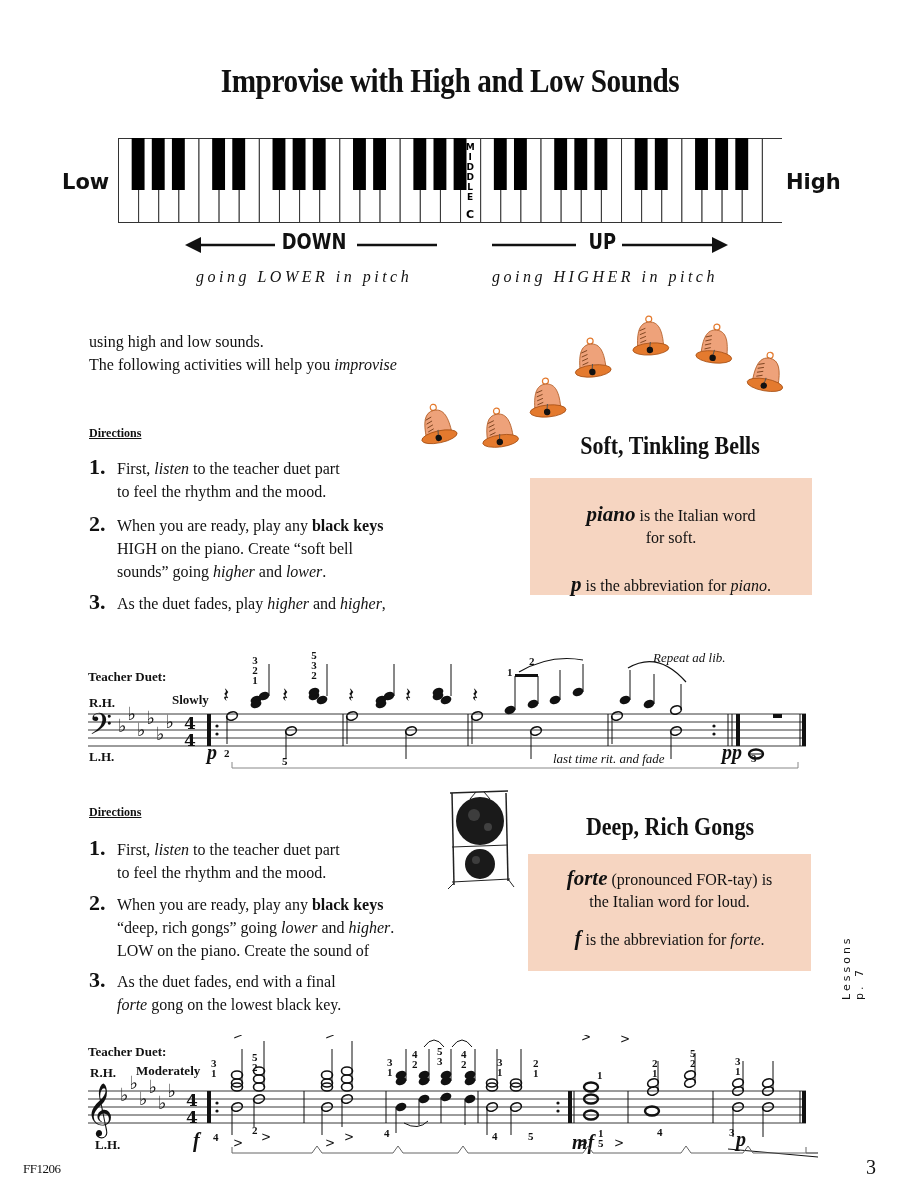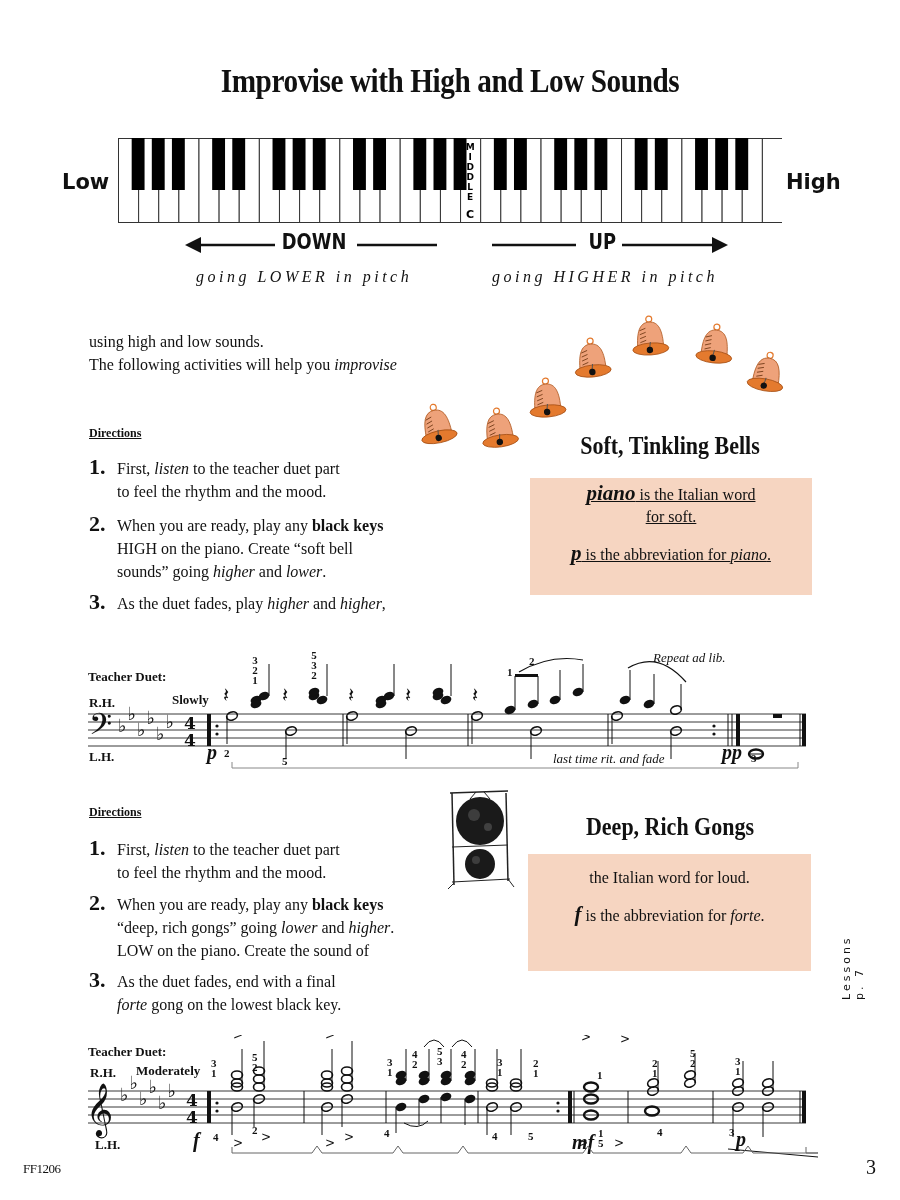--- a/index.html
+++ b/index.html
@@ -231,24 +231,24 @@
   <div><span>When you are ready, play any </span><strong>black keys</strong></div>
   <div>HIGH on the piano. Create “soft bell</div>
   <div><span>sounds” going </span><em>higher</em><span> and </span><em>lower</em><span>.</span></div>
 </div>
 <div class="step" style="left:89px; top:592px;">
   <span class="num">3.</span>
   <div><span>As the duet fades, play </span><em>higher</em><span> and </span><em>higher</em><span>,</span></div>
 </div>
 
 <div class="abs section-title" style="left:530px; top:432px; width:280px;">Soft, Tinkling Bells</div>
-<div class="abs box" style="left:530px; top:478px; width:282px; height:117px; padding-top:4px;text-decoration:underline;">
+<div class="abs box" style="left:530px; top:478px; width:282px; height:117px; padding-top:25px;">
   <div><span class="big">piano</span><span> is the Italian word</span></div>
   <div>for soft.</div>
-  <div style="margin-top:14px;"><span class="big">p</span><span> is the abbreviation for </span><em>piano</em><span>.</span></div>
+  <div style="margin-top:24px;"><span class="big">p</span><span> is the abbreviation for </span><em>piano</em><span>.</span></div>
 </div>
 
 <div class="abs small-bold" style="left:88px; top:669px;">Teacher Duet:</div>
 <div class="abs small-bold" style="left:89px; top:695px;">R.H.</div>
 <div class="abs small-bold" style="left:172px; top:692px;">Slowly</div>
 <div class="abs small-bold" style="left:89px; top:749px;">L.H.</div>
 <div class="abs ital" style="left:653px; top:650px;">Repeat ad lib.</div>
 <div class="abs ital" style="left:553px; top:751px;">last time rit. and fade</div>
 <div class="abs dyn" style="left:207px; top:741px;">p</div>
 <div class="abs dyn" style="left:722px; top:741px;">pp</div>
@@ -389,20 +389,21 @@
   <circle cx="30" cy="28" r="6" fill="#555" opacity="0.6"></circle>
   <circle cx="44" cy="40" r="4" fill="#666" opacity="0.5"></circle>
   <circle cx="36" cy="77" r="15" fill="#1a1a1a"></circle>
   <circle cx="32" cy="73" r="4" fill="#555" opacity="0.6"></circle>
   <line x1="4" y1="102" x2="10" y2="96" stroke="#222"></line>
   <line x1="70" y1="100" x2="64" y2="92" stroke="#222"></line>
 </svg>
 
 <div class="abs section-title" style="left:530px; top:813px; width:280px;">Deep, Rich Gongs</div>
 <div class="abs box" style="left:528px; top:854px; width:283px; height:117px; padding-top:13px;">
+  <div><span class="big">forte</span><span> (pronounced FOR-tay) is</span></div>
   <div>the Italian word for loud.</div>
   <div style="margin-top:14px;"><span class="big">f</span><span> is the abbreviation for </span><em>forte</em><span>.</span></div>
 </div>
 
 <div class="abs small-bold" style="left:88px; top:1044px;">Teacher Duet:</div>
 <div class="abs small-bold" style="left:90px; top:1065px;">R.H.</div>
 <div class="abs small-bold" style="left:136px; top:1063px;">Moderately</div>
 <div class="abs small-bold" style="left:95px; top:1137px;">L.H.</div>
 <div class="abs dyn" style="left:193px; top:1129px;">f</div>
 <div class="abs dyn" style="left:572px; top:1131px;">mf</div>

